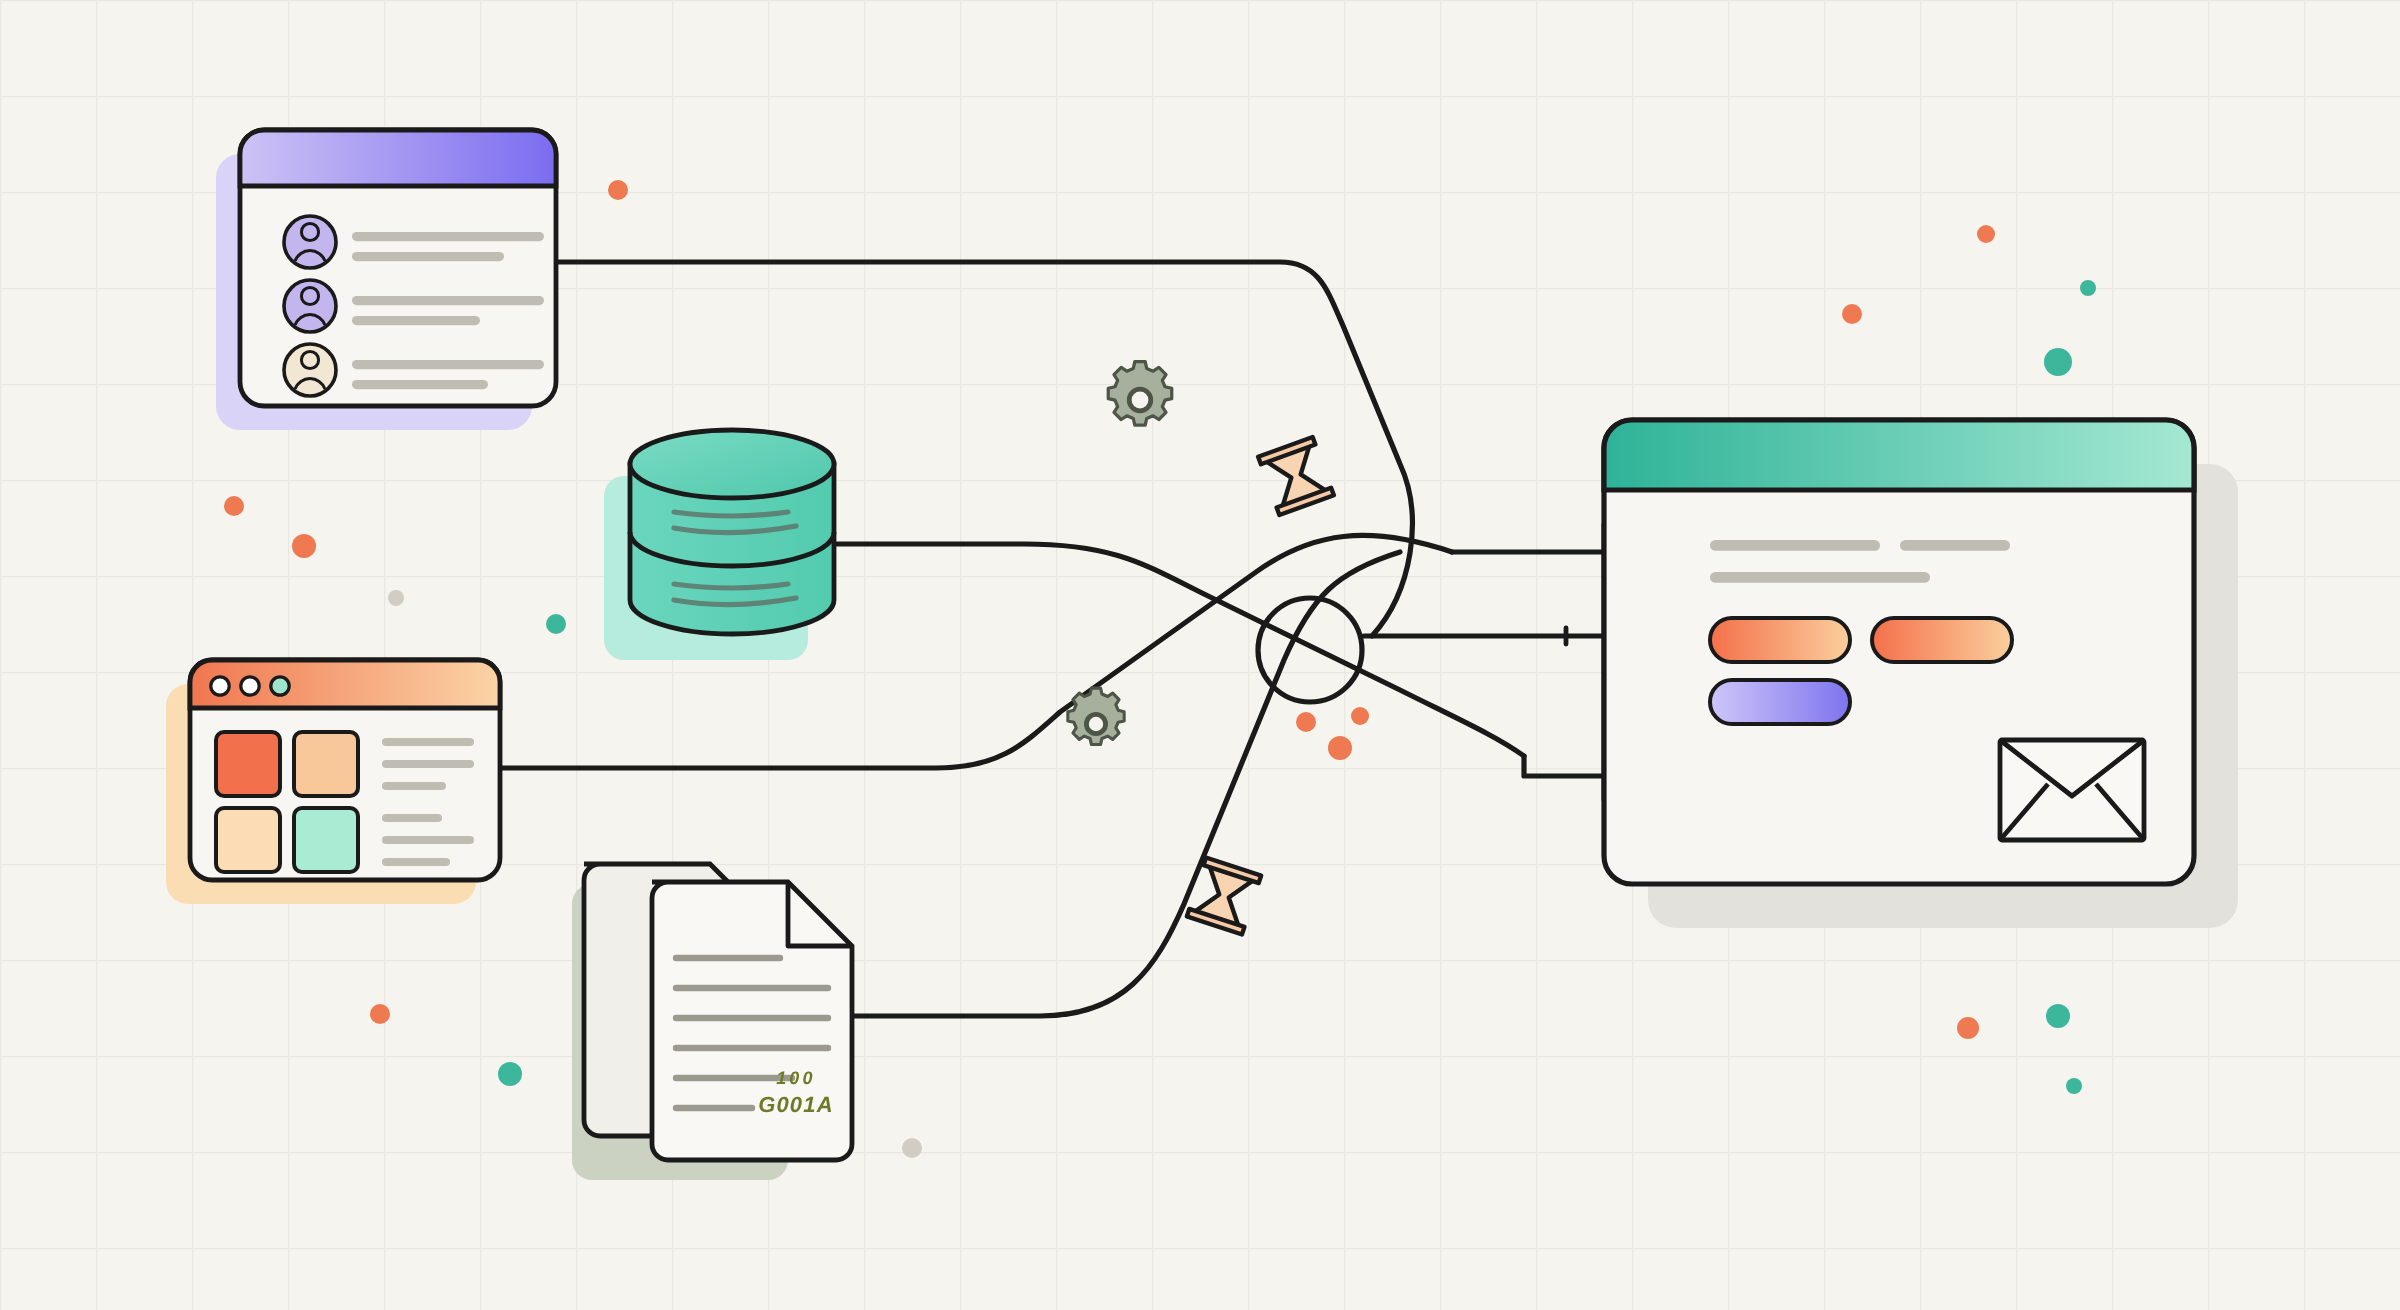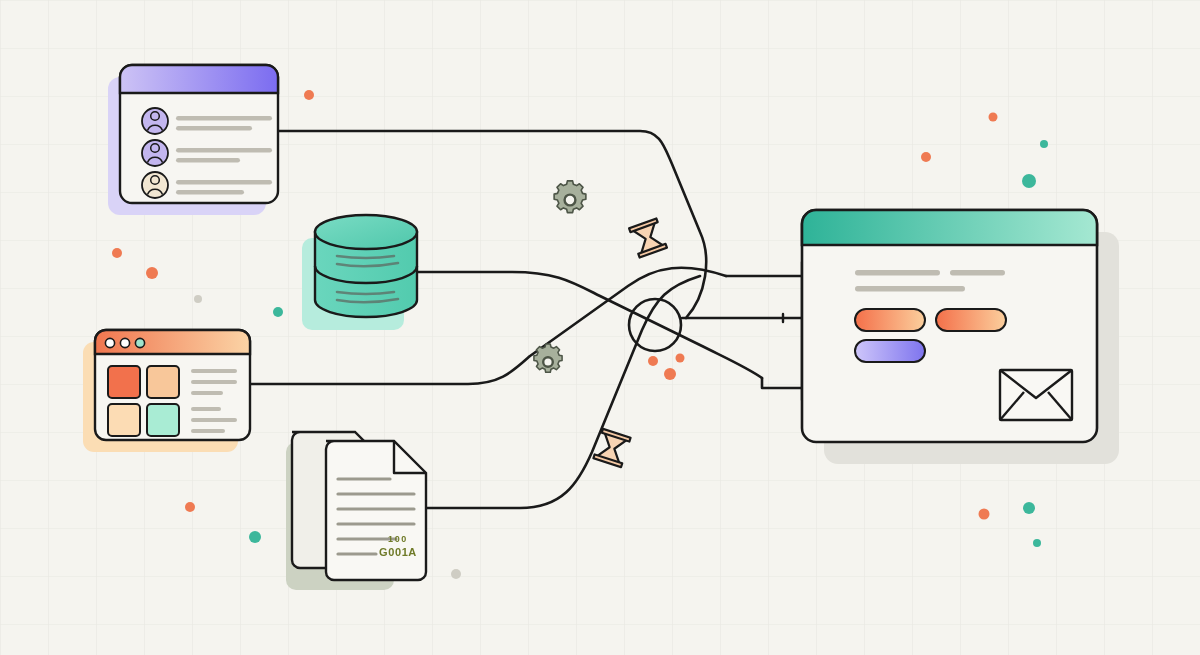--- a/index.html
+++ b/index.html
@@ -8,20 +8,21 @@
     padding: 0;
     background: #f2f1ec;
     font-family: "Liberation Sans", sans-serif;
   }
   #stage {
     position: relative;
     width: 1200px;
     height: 655px;
     overflow: hidden;
     background: #f5f4ef;
+    font-style: italic;
   }
   #stage svg.layer {
     position: absolute;
     top: 0;
     left: 0;
     width: 1200px;
     height: 655px;
     display: block;
   }
 </style>

